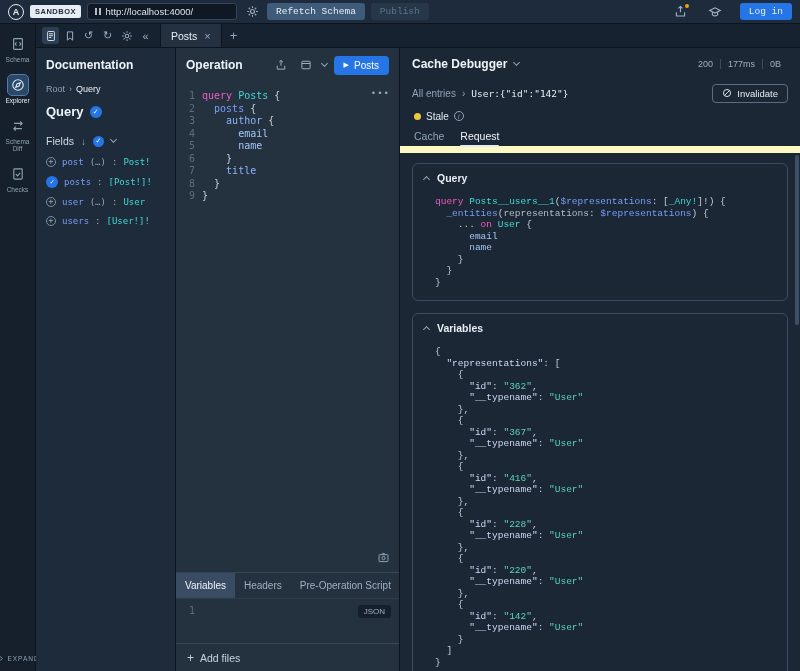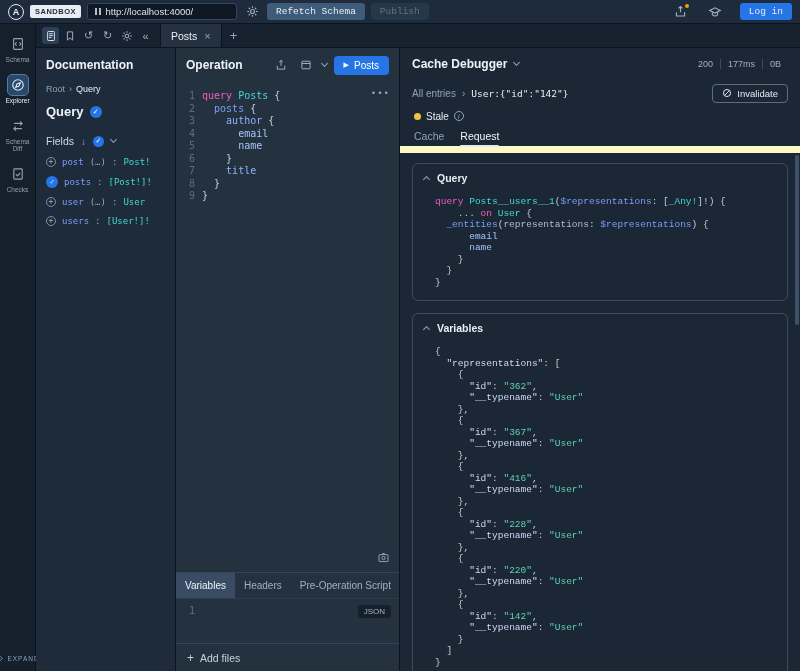--- a/index.html
+++ b/index.html
@@ -419,22 +419,22 @@
               <div class="ctab active">Request</div>
             </div>
           <div class="cache-content">
             <div class="card">
               <div class="card-header">
                 <span class="chev up"></span>
                 <span class="card-title">Query</span>
               </div>
               <div class="card-code">
                   <div class="cl"><span class="tok-kw">query </span><span class="tok-type">Posts__users__1</span><span class="tok-plain">(</span><span class="tok-var">$representations</span><span class="tok-plain">: [</span><span class="tok-type">_Any!</span><span class="tok-plain">]!) {</span></div>
+                  <div class="cl"><span class="tok-plain">  </span><span class="tok-f1">_entities</span><span class="tok-plain">(</span><span class="tok-arg">representations</span><span class="tok-plain">: </span><span class="tok-var">$representations</span><span class="tok-plain">) {</span></div>
                   <div class="cl"><span class="tok-plain">    ... </span><span class="tok-kw">on </span><span class="tok-type">User </span><span class="tok-plain">{</span></div>
-                  <div class="cl"><span class="tok-plain">  </span><span class="tok-f1">_entities</span><span class="tok-plain">(</span><span class="tok-arg">representations</span><span class="tok-plain">: </span><span class="tok-var">$representations</span><span class="tok-plain">) {</span></div>
                   <div class="cl"><span class="tok-plain">      </span><span class="tok-f3">email</span></div>
                   <div class="cl"><span class="tok-plain">      </span><span class="tok-f3">name</span></div>
                   <div class="cl"><span class="tok-plain">    }</span></div>
                   <div class="cl"><span class="tok-plain">  }</span></div>
                   <div class="cl"><span class="tok-plain">}</span></div>
                 </div>
             </div>
             <div class="card">
               <div class="card-header">
                 <span class="chev up"></span>

